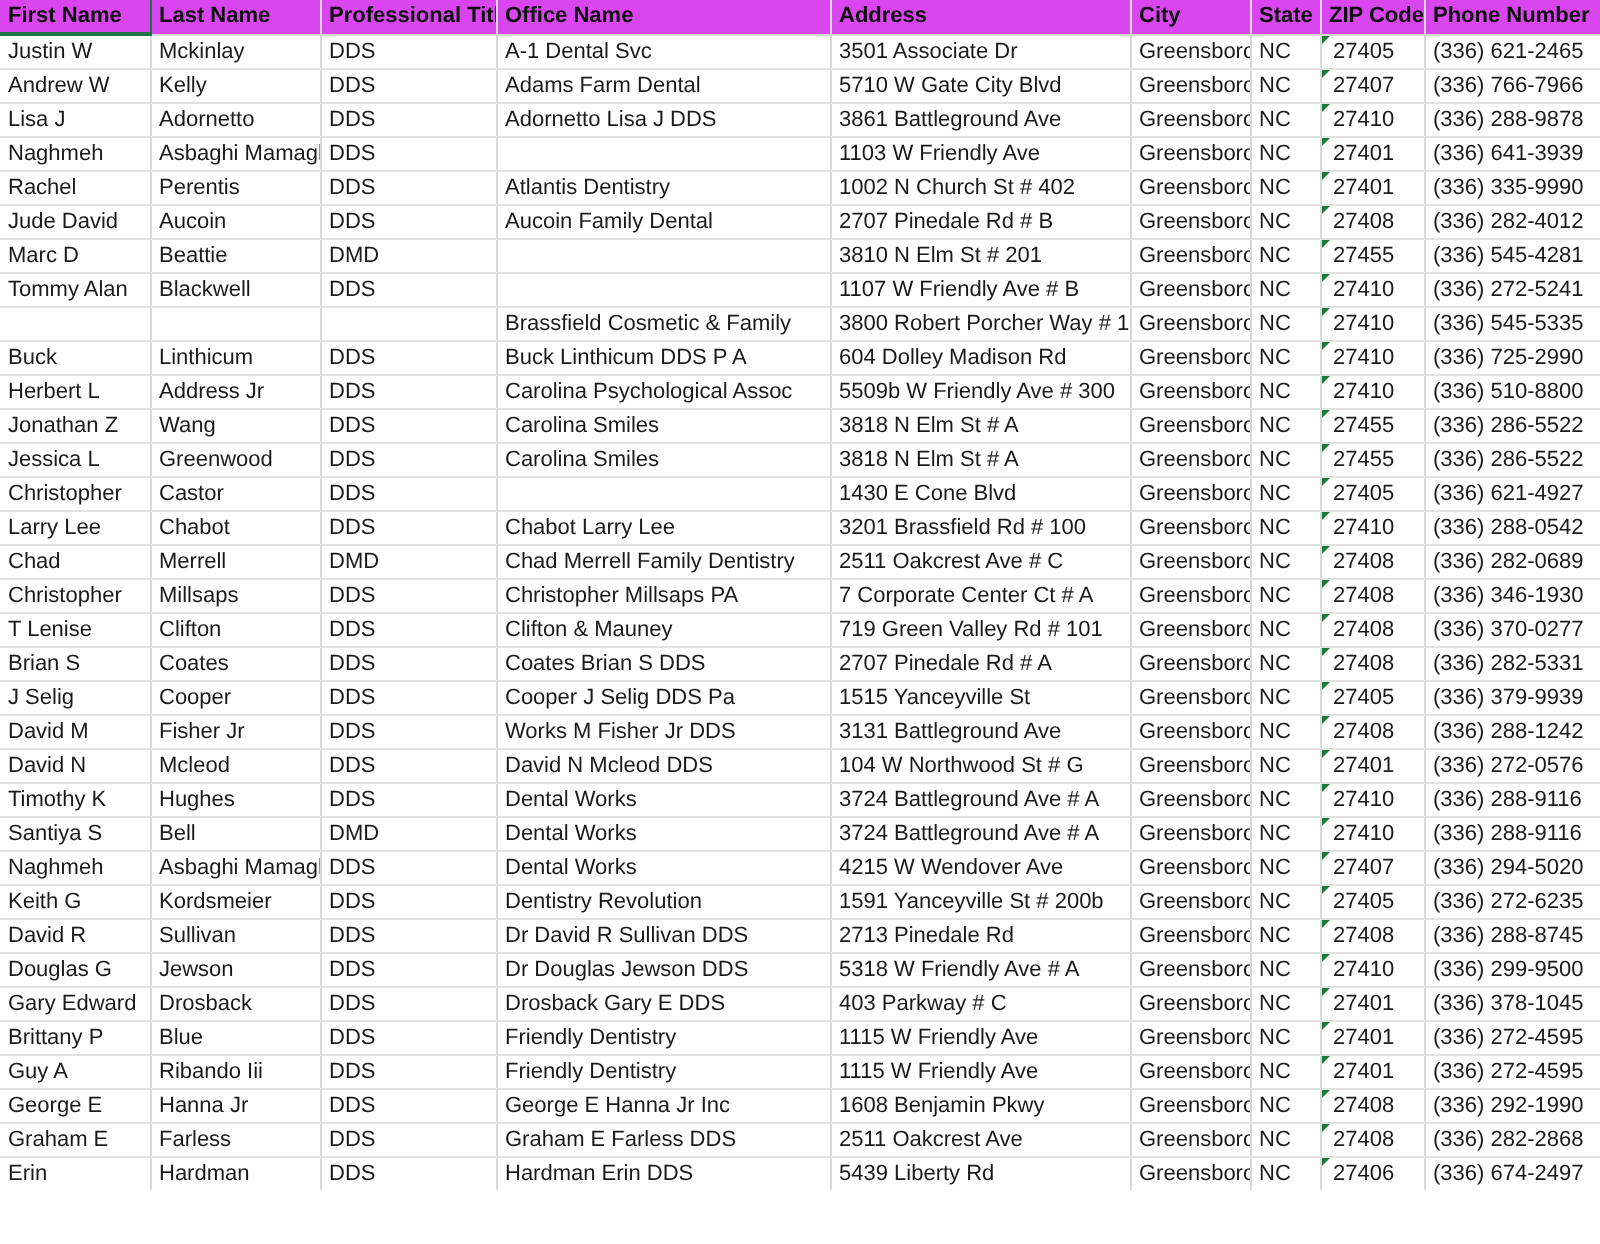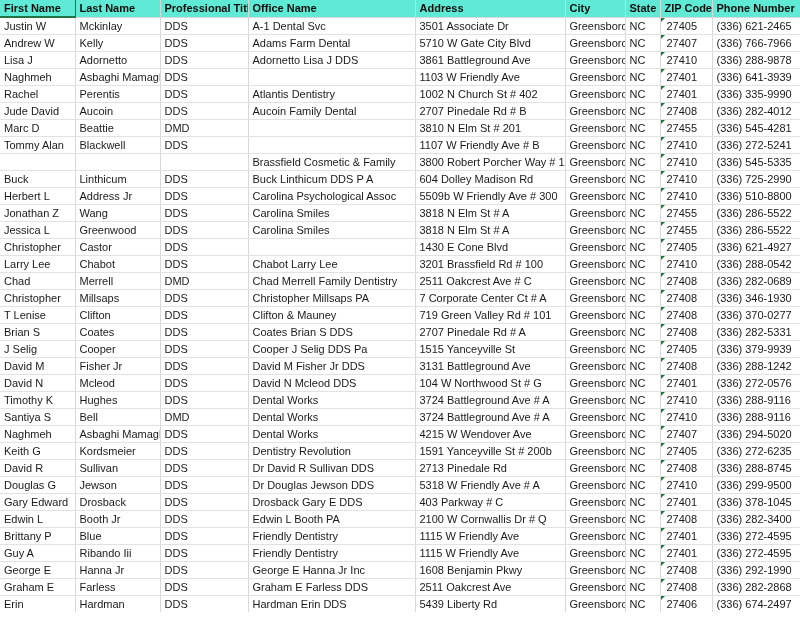--- a/index.html
+++ b/index.html
@@ -28,21 +28,21 @@
     border-right:1px solid #d8d8d8;
     border-bottom:1px solid #e2e2e2;
     padding:0 3px 0 4px;
     text-align:left;vertical-align:middle;
     white-space:nowrap;overflow:hidden;
     line-height:16px;height:16.4px;box-sizing:border-box;
   }
   thead th{
     font-weight:bold;color:#0d0d0d;
     border-bottom:1px solid #d8d8d8;
-    background:#5eead4;
+    background:#d946ef;
   }
   thead th.hdr-accent{
     border-bottom:2px solid #217346;
     border-right:1px solid #217346;
   }
   td.zip{position:relative;padding-left:6px;}
   td.zip .err-flag{
     position:absolute;left:0;top:0;width:0;height:0;
     border-top:4px solid #1a7a32;
     border-right:4px solid transparent;
@@ -298,21 +298,21 @@
           <td>1515 Yanceyville St</td>
           <td>Greensboro</td>
           <td>NC</td>
           <td class="zip"><span class="err-flag"></span><span>27405</span></td>
           <td>(336) 379-9939</td>
         </tr>
         <tr>
           <td>David M</td>
           <td>Fisher Jr</td>
           <td>DDS</td>
-          <td>David M Fisher Jr DDS</td>
+          <td>Works M Fisher Jr DDS</td>
           <td>3131 Battleground Ave</td>
           <td>Greensboro</td>
           <td>NC</td>
           <td class="zip"><span class="err-flag"></span><span>27408</span></td>
           <td>(336) 288-1242</td>
         </tr>
         <tr>
           <td>David N</td>
           <td>Mcleod</td>
           <td>DDS</td>
@@ -394,31 +394,20 @@
           <td>Drosback</td>
           <td>DDS</td>
           <td>Drosback Gary E DDS</td>
           <td>403 Parkway # C</td>
           <td>Greensboro</td>
           <td>NC</td>
           <td class="zip"><span class="err-flag"></span><span>27401</span></td>
           <td>(336) 378-1045</td>
         </tr>
         <tr>
-          <td>Edwin L</td>
-          <td>Booth Jr</td>
-          <td>DDS</td>
-          <td>Edwin L Booth PA</td>
-          <td>2100 W Cornwallis Dr # Q</td>
-          <td>Greensboro</td>
-          <td>NC</td>
-          <td class="zip"><span class="err-flag"></span><span>27408</span></td>
-          <td>(336) 282-3400</td>
-        </tr>
-        <tr>
           <td>Brittany P</td>
           <td>Blue</td>
           <td>DDS</td>
           <td>Friendly Dentistry</td>
           <td>1115 W Friendly Ave</td>
           <td>Greensboro</td>
           <td>NC</td>
           <td class="zip"><span class="err-flag"></span><span>27401</span></td>
           <td>(336) 272-4595</td>
         </tr>

